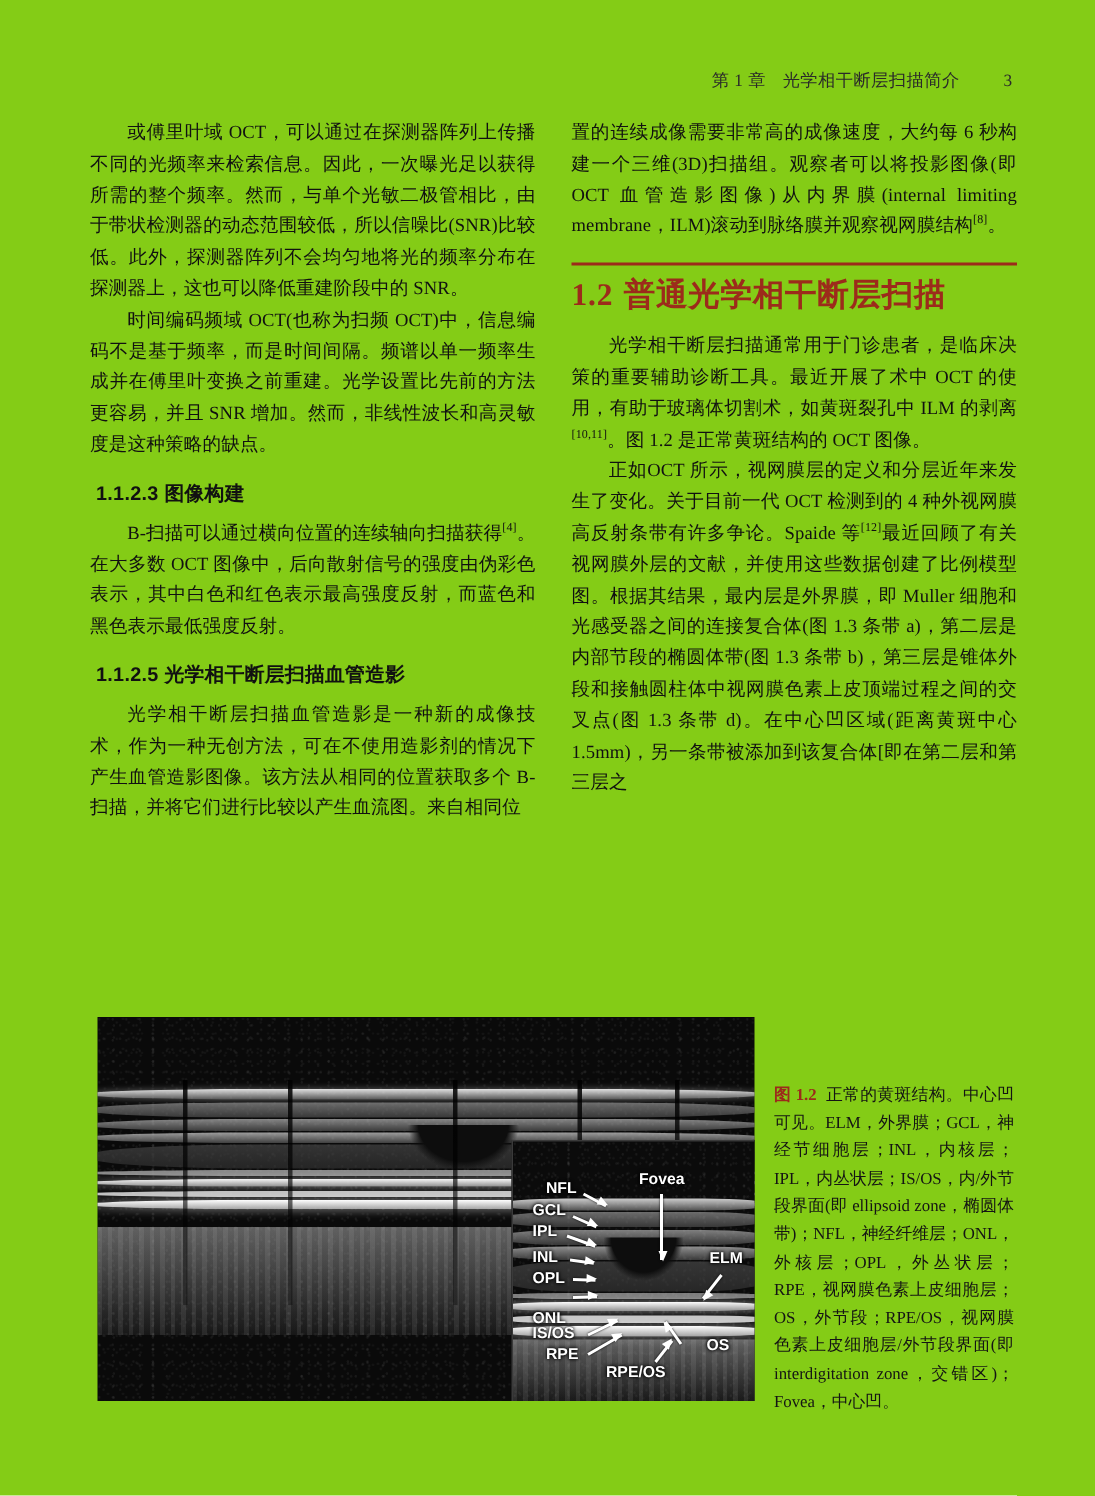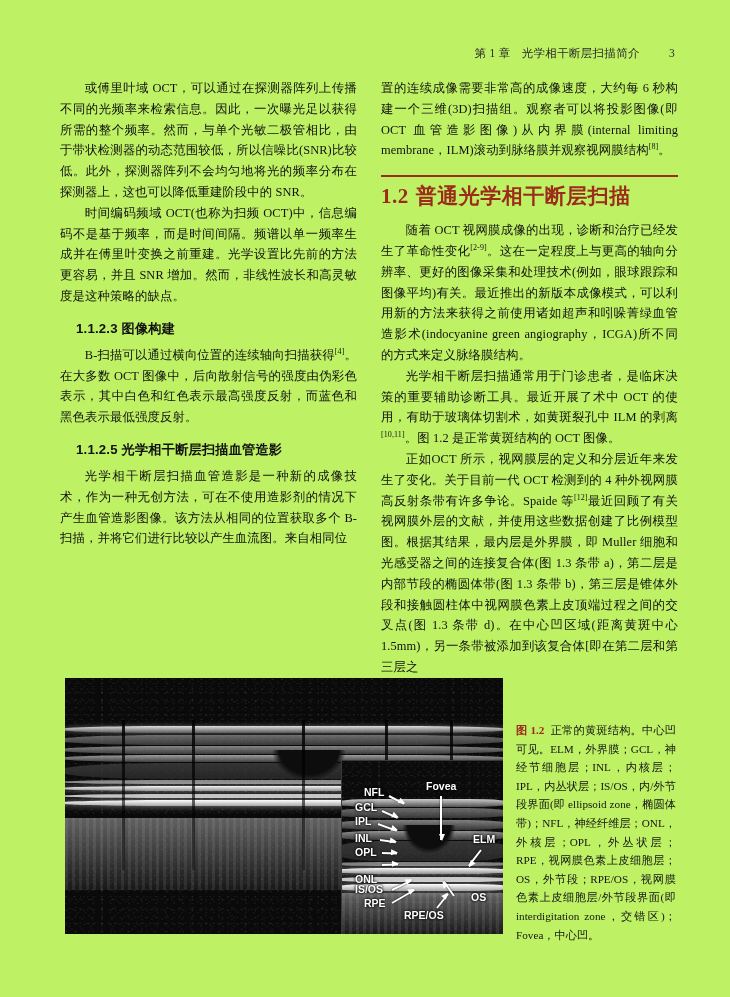--- a/index.html
+++ b/index.html
@@ -12,21 +12,21 @@
     height: 997px;
     position: relative;
     font-family: "Liberation Serif", "DejaVu Serif", serif;
     color: #111;
     overflow: hidden;
   }
 
   .page {
     position: absolute;
     inset: 0;
-    background: #bef264;
+    background: #84cc16;
   }
 
   
   .running-head {
     position: absolute;
     top: 46px;
     left: 55px;
     right: 55px;
     height: 18px;
     text-align: right;
@@ -65,21 +65,21 @@
     font-size: 12.4px;
     line-height: 20.8px;
     text-align: justify;
     text-justify: inter-ideograph;
     text-indent: 2em;
     letter-spacing: 0.1px;
   }
   p.body.noindent { text-indent: 0; }
 
   h3.sub {
-    margin: 13px 0 7px 16px;
+    margin: 13px 0 7px 4px;
     font-family: "Liberation Sans", "DejaVu Sans", sans-serif;
     font-size: 13.2px;
     font-weight: 600;
     line-height: 18px;
     color: #111;
     letter-spacing: 0.2px;
   }
 
   .rule-red {
     margin: 14px 0 5px 0;
@@ -261,21 +261,20 @@
       <h3 class="sub">1.1.2.5 光学相干断层扫描血管造影</h3>
       <p class="body">光学相干断层扫描血管造影是一种新的成像技术，作为一种无创方法，可在不使用造影剂的情况下产生血管造影图像。该方法从相同的位置获取多个 B-扫描，并将它们进行比较以产生血流图。来自相同位</p>
     </div>
 
     <div class="col col-right">
       <p class="body noindent"><span>置的连续成像需要非常高的成像速度，大约每 6 秒构建一个三维(3D)扫描组。观察者可以将投影图像(即 OCT 血管造影图像)从内界膜(internal limiting membrane，ILM)滚动到脉络膜并观察视网膜结构</span><sup class="ref">[8]</sup><span>。</span></p>
 
       <div class="rule-red"></div>
       <h2 class="section"><span class="num">1.2</span><span>普通光学相干断层扫描</span></h2>
 
-      <p class="body"><span>随着 OCT 视网膜成像的出现，诊断和治疗已经发生了革命性变化</span><sup class="ref">[2-9]</sup><span>。这在一定程度上与更高的轴向分辨率、更好的图像采集和处理技术(例如，眼球跟踪和图像平均)有关。最近推出的新版本成像模式，可以利用新的方法来获得之前使用诸如超声和吲哚菁绿血管造影术(indocyanine green angiography，ICGA)所不同的方式来定义脉络膜结构。</span></p>
 
       <p class="body"><span>光学相干断层扫描通常用于门诊患者，是临床决策的重要辅助诊断工具。最近开展了术中 OCT 的使用，有助于玻璃体切割术，如黄斑裂孔中 ILM 的剥离</span><sup class="ref">[10,11]</sup><span>。图 1.2 是正常黄斑结构的 OCT 图像。</span></p>
 
       <p class="body"><span>正如OCT 所示，视网膜层的定义和分层近年来发生了变化。关于目前一代 OCT 检测到的 4 种外视网膜高反射条带有许多争论。Spaide 等</span><sup class="ref">[12]</sup><span>最近回顾了有关视网膜外层的文献，并使用这些数据创建了比例模型图。根据其结果，最内层是外界膜，即 Muller 细胞和光感受器之间的连接复合体(图 1.3 条带 a)，第二层是内部节段的椭圆体带(图 1.3 条带 b)，第三层是锥体外段和接触圆柱体中视网膜色素上皮顶端过程之间的交叉点(图 1.3 条带 d)。在中心凹区域(距离黄斑中心 1.5mm)，另一条带被添加到该复合体[即在第二层和第三层之</span></p>
     </div>
   </div>
 
   <div class="figure-wrap">
     <div class="oct">
       <div class="speckle"></div>

